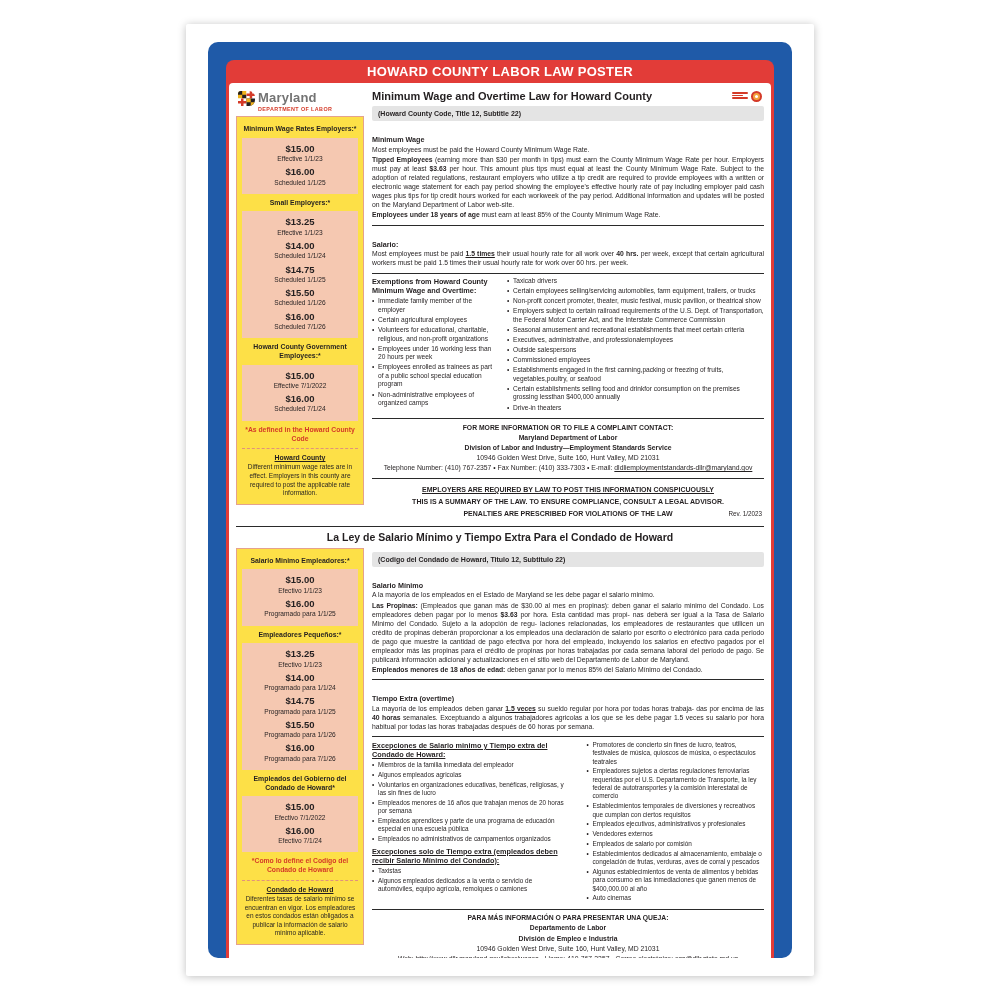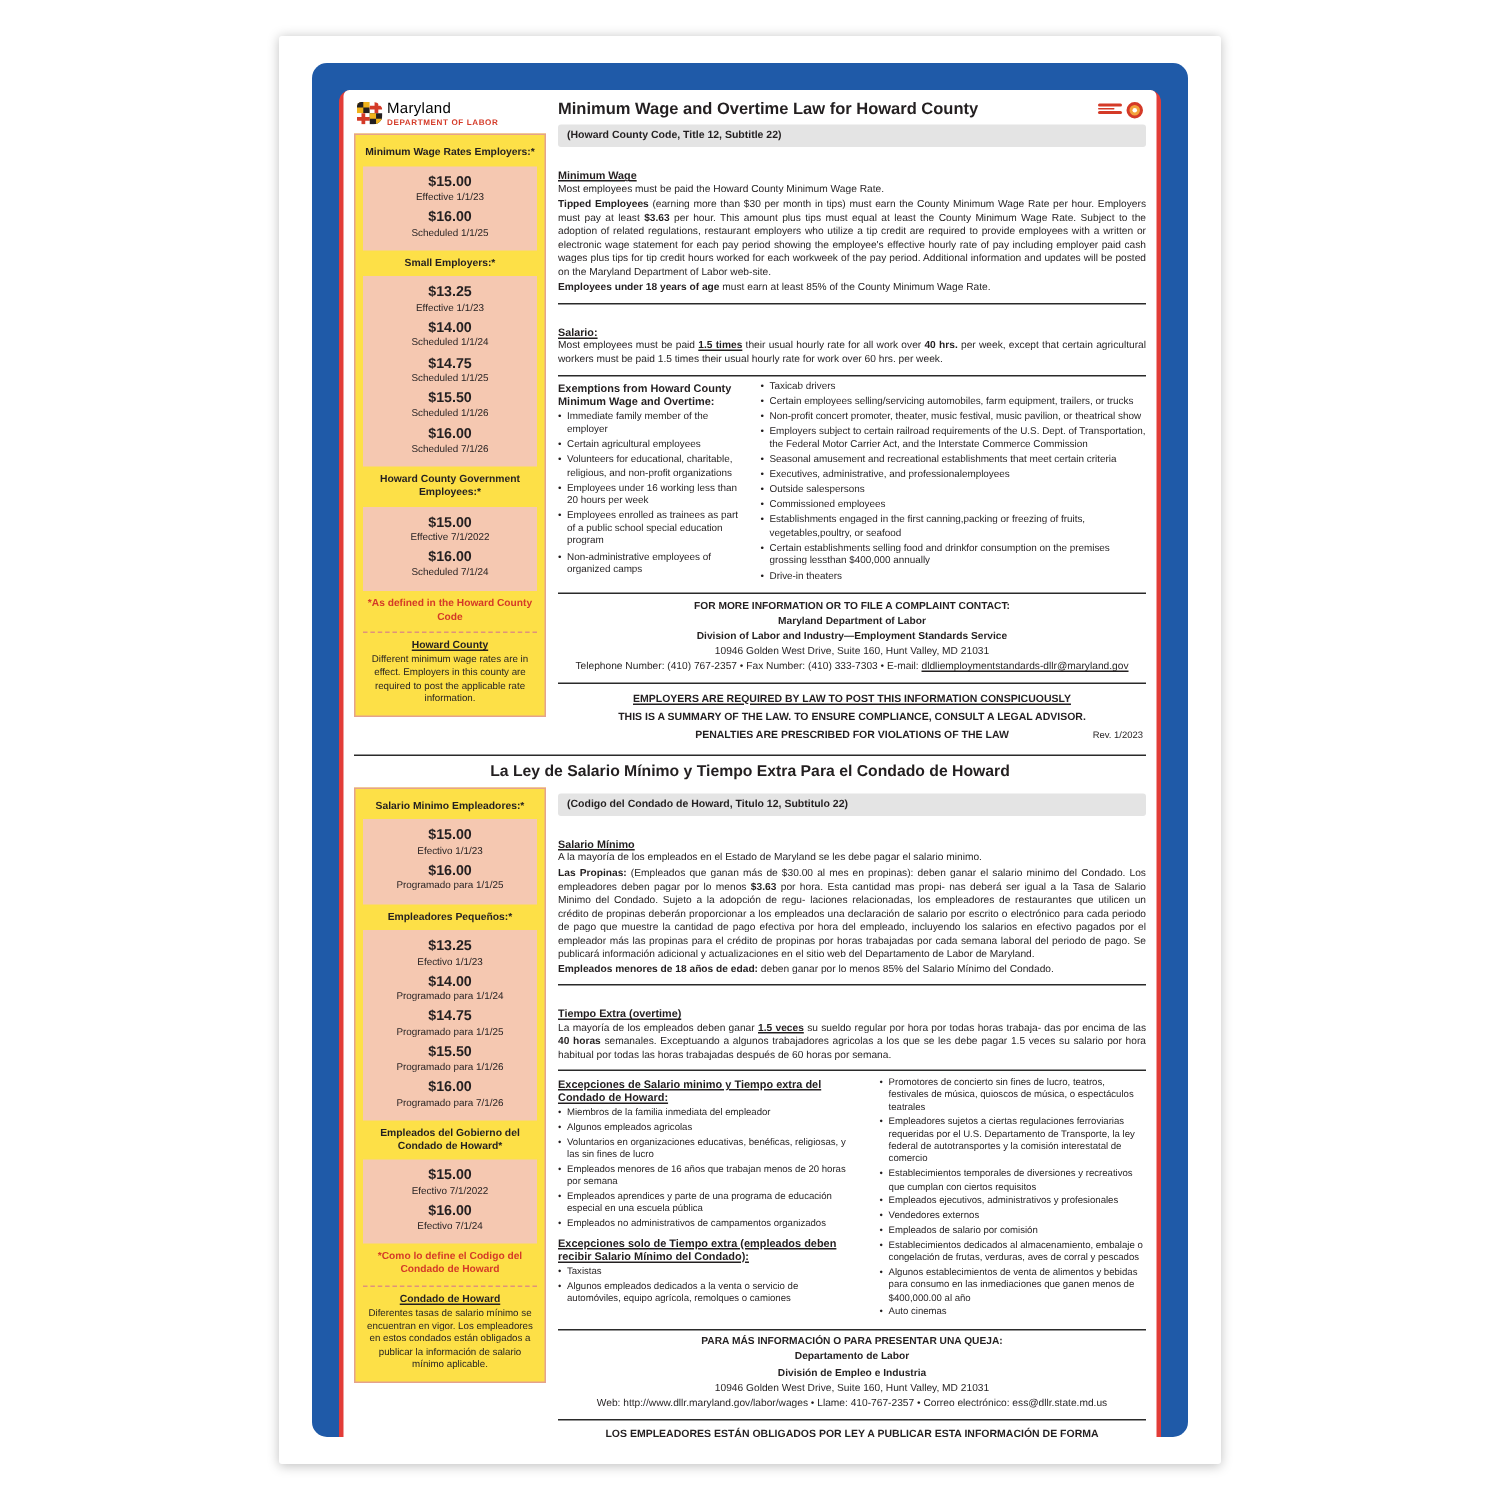--- a/index.html
+++ b/index.html
@@ -11,21 +11,21 @@
             display:flex; flex-direction:column; overflow:hidden; }
   .red-frame { background:#e23c38; border-radius:8px; padding:0 3px 4px 3px; }
   .banner { color:#fff; font-weight:bold; font-size:13px; letter-spacing:.3px; text-align:center; padding:4px 0 4px; }
   .white-area { background:#fff; border-radius:4px; padding:5px 7px 7px; }
 
   .section { display:grid; grid-template-columns:128px 1fr; gap:8px; }
 
   
   .brand { display:flex; align-items:flex-start; gap:3px; margin:2px 0 4px 2px; }
   .brand-icon { width:17px; height:15px; border-radius:3px 6px 6px 3px; overflow:hidden; flex:none; margin-top:1px; }
-  .brand-text .brand-name { font-size:10px; font-weight:normal; color:#000000; letter-spacing:.2px; }
+  .brand-text .brand-name { font-size:13px; font-weight:bold; color:#737373; letter-spacing:.2px; }
   .brand-text .brand-dept { font-size:5.4px; font-weight:bold; color:#d43a28; letter-spacing:.4px; margin-top:1px; }
   .sb-box { border:1px solid #e5a28c; padding:5px 4px 6px; text-align:center; background:#fde047; }
   .sb-h { font-weight:bold; font-size:6.9px; margin:3px 2px 4px; line-height:1.25; }
   .rate-box { background:#f5c8b1; padding:5px 2px 4px; margin:0 1px 5px; }
   .rate-amount { font-weight:bold; font-size:9.5px; line-height:1.3; }
   .rate-label { font-size:6.6px; line-height:1.25; margin-bottom:3px; }
   .sb-note { color:#d43a28; font-weight:bold; font-size:6.8px; line-height:1.3; margin:4px 2px; }
   .sb-dashed { border-top:1px dashed #e0927c; margin:5px 1px; }
   .sb-county-h { font-weight:bold; font-size:6.9px; text-decoration:underline; margin-bottom:2px; }
   .sb-county-p { font-size:6.5px; line-height:1.32; padding:0 1px; }
@@ -33,21 +33,21 @@
   
   .title-row { display:flex; justify-content:space-between; align-items:center; margin-top:2px; }
   .main-title { font-weight:bold; font-size:11px; }
   .title-badges { display:flex; align-items:center; gap:3px; margin-right:2px; }
   .mw-mark { width:16px; height:8px; display:flex; flex-direction:column; gap:1px; }
   .mw-mark i { display:block; height:1.6px; background:#d43a28; border-radius:1px; }
   .mw-mark i:nth-child(2){ width:70%; }
   .seal { width:11px; height:11px; border-radius:50%; border:2px solid #d43a28; background:#f3a33c; position:relative; }
   .seal::after { content:""; position:absolute; left:2px; top:2px; width:3px; height:3px; border-radius:50%; background:#fff; }
   .code-bar { background:#e4e4e4; border-radius:2px; font-weight:bold; font-size:7px; padding:4px 6px; margin:4px 0 5px; }
-  .h-u { font-weight:bold; font-size:7.2px; text-decoration:underline; margin-top:14px; }
+  .h-u { font-weight:bold; font-size:7.2px; margin-top:14px; }
   .p { font-size:6.8px; line-height:1.32; margin-top:1.5px; text-align:justify; }
   .rule { border:none; border-top:1.6px solid #2a2a2a; margin:4.5px 0 3.5px; }
 
   .ex-grid-en { display:grid; grid-template-columns:125px 1fr; gap:10px; margin-top:2px; }
   .ex-grid-es { display:grid; grid-template-columns:1.04fr 0.96fr; gap:22px; margin-top:2px; }
   .ex-h { font-weight:bold; font-size:7.3px; line-height:1.25; margin-bottom:2px; }
   .ex-h.u { text-decoration:underline; }
   ul.blt { list-style:none; }
   ul.blt li { position:relative; padding-left:6px; font-size:6.6px; line-height:1.3; margin-bottom:1.5px; }
   ul.blt li::before { content:"•"; position:absolute; left:0; top:0; }
@@ -62,20 +62,21 @@
 
   .es-title { text-align:center; font-weight:bold; font-size:10.5px; margin:4px 0 5px; }
 </style>
 </head>
 <body>
 
 <div class="stage">
   <div class="card">
     <div class="poster">
       <div class="red-frame">
+        <div class="banner">HOWARD COUNTY LABOR LAW POSTER</div>
         <div class="white-area">
 
           <div class="section">
             <div>
               <div class="brand">
                 <span class="brand-icon">
                   <svg width="17" height="15" viewBox="0 0 17 15">
                     <rect x="0" y="0" width="8.5" height="7.5" fill="#f0b31c"></rect>
                     <path d="M0 0h4.2v3.7H0zM4.2 3.7h4.3v3.8H4.2z" fill="#231f20"></path>
                     <rect x="8.5" y="0" width="8.5" height="7.5" fill="#fff"></rect>

